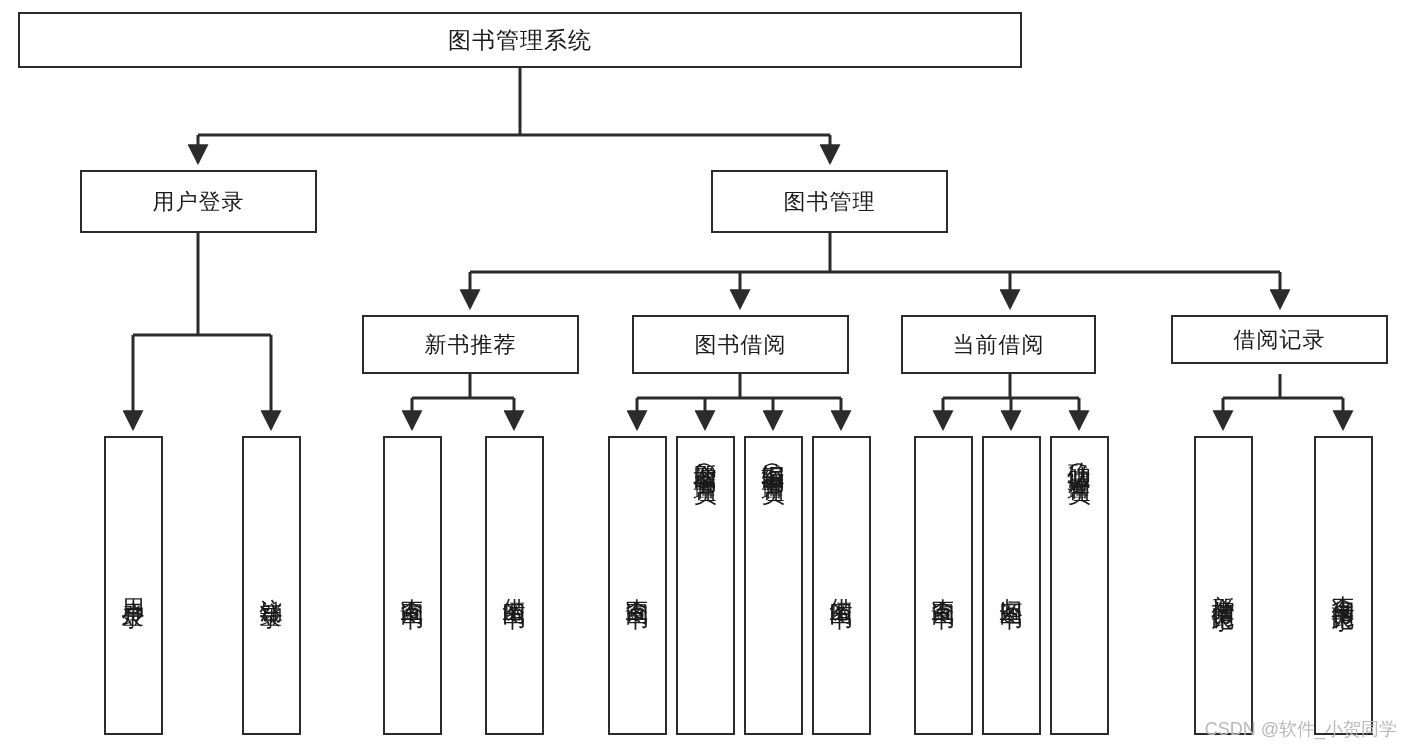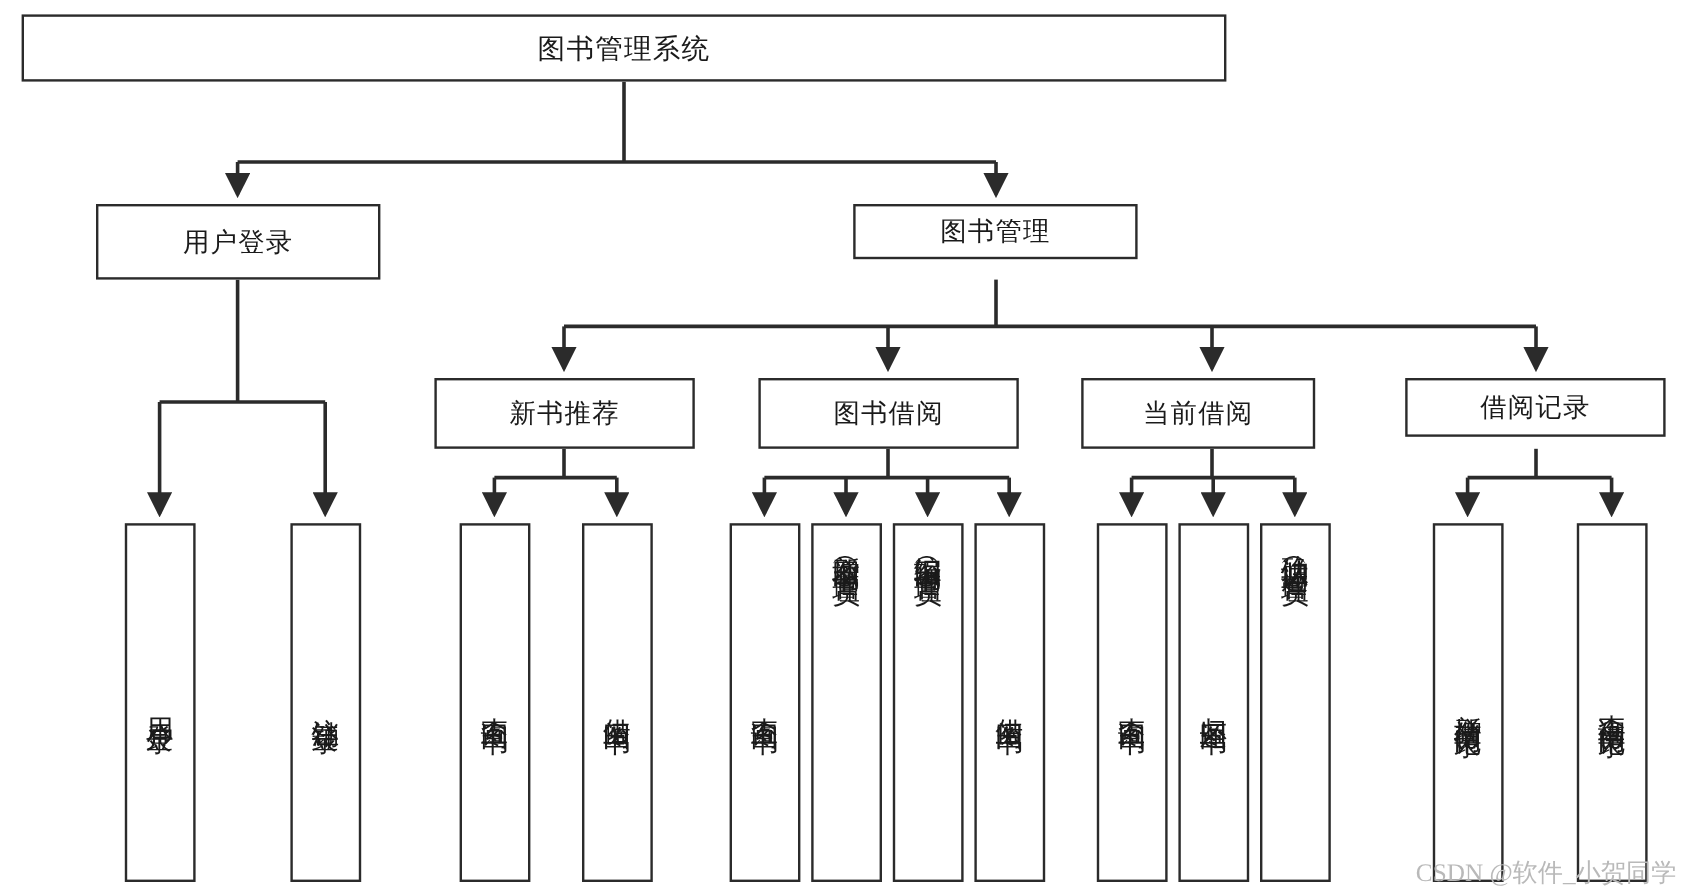--- a/index.html
+++ b/index.html
@@ -58,25 +58,25 @@
   .node.v.top {
     align-items: flex-start;
   }
   .node.root {
     font-size: 23px;
   }
   .watermark {
     position: absolute;
     right: 8px;
     bottom: 6px;
-    font-size: 21px;
+    font-size: 18px;
     color: #b9b9b9;
     white-space: nowrap;
     z-index: 5;
-    font-family: Liberation Serif, serif;
+    font-family: Liberation Sans, sans-serif;
   }
 </style>
 </head>
 <body>
 
 <div id="canvas">
 
   <svg id="connectors" viewBox="0 0 1405 747" xmlns="http://www.w3.org/2000/svg">
     <defs>
       <marker id="arrow" viewBox="0 0 10 10" refX="8.5" refY="5" markerWidth="7" markerHeight="7" orient="auto-start-reverse">
@@ -127,21 +127,21 @@
     </g>
   </svg>
 
   <div class="node h root" style="left:18px; top:12px; width:1004px; height:56px;">
     <span>图书管理系统</span>
   </div>
 
   <div class="node h" style="left:80px; top:170px; width:237px; height:63px;">
     <span>用户登录</span>
   </div>
-  <div class="node h" style="left:711px; top:170px; width:237px; height:46px;">
+  <div class="node h" style="left:711px; top:170px; width:237px; height:63px;">
     <span>图书管理</span>
   </div>
 
   <div class="node h" style="left:362px; top:315px; width:217px; height:59px;">
     <span>新书推荐</span>
   </div>
   <div class="node h" style="left:632px; top:315px; width:217px; height:59px;">
     <span>图书借阅</span>
   </div>
   <div class="node h" style="left:901px; top:315px; width:195px; height:59px;">

